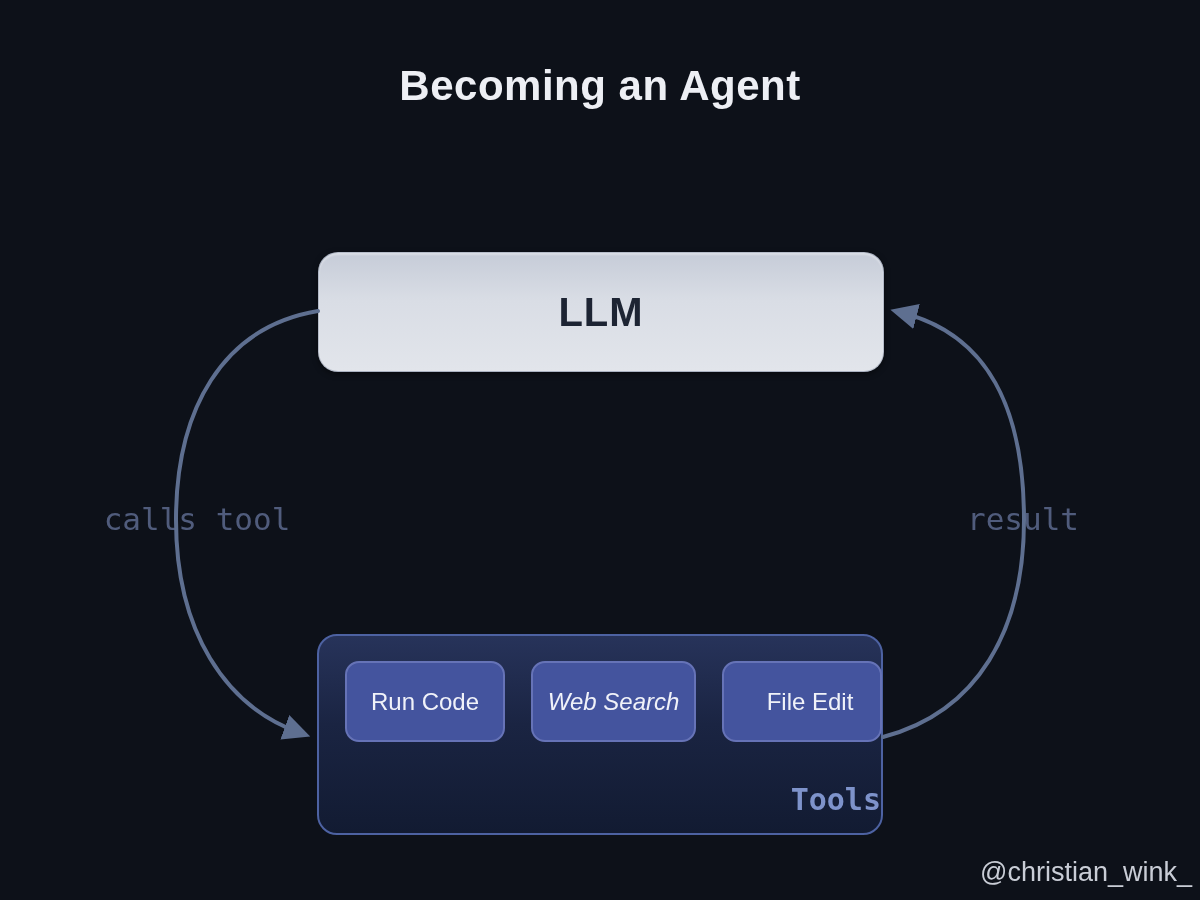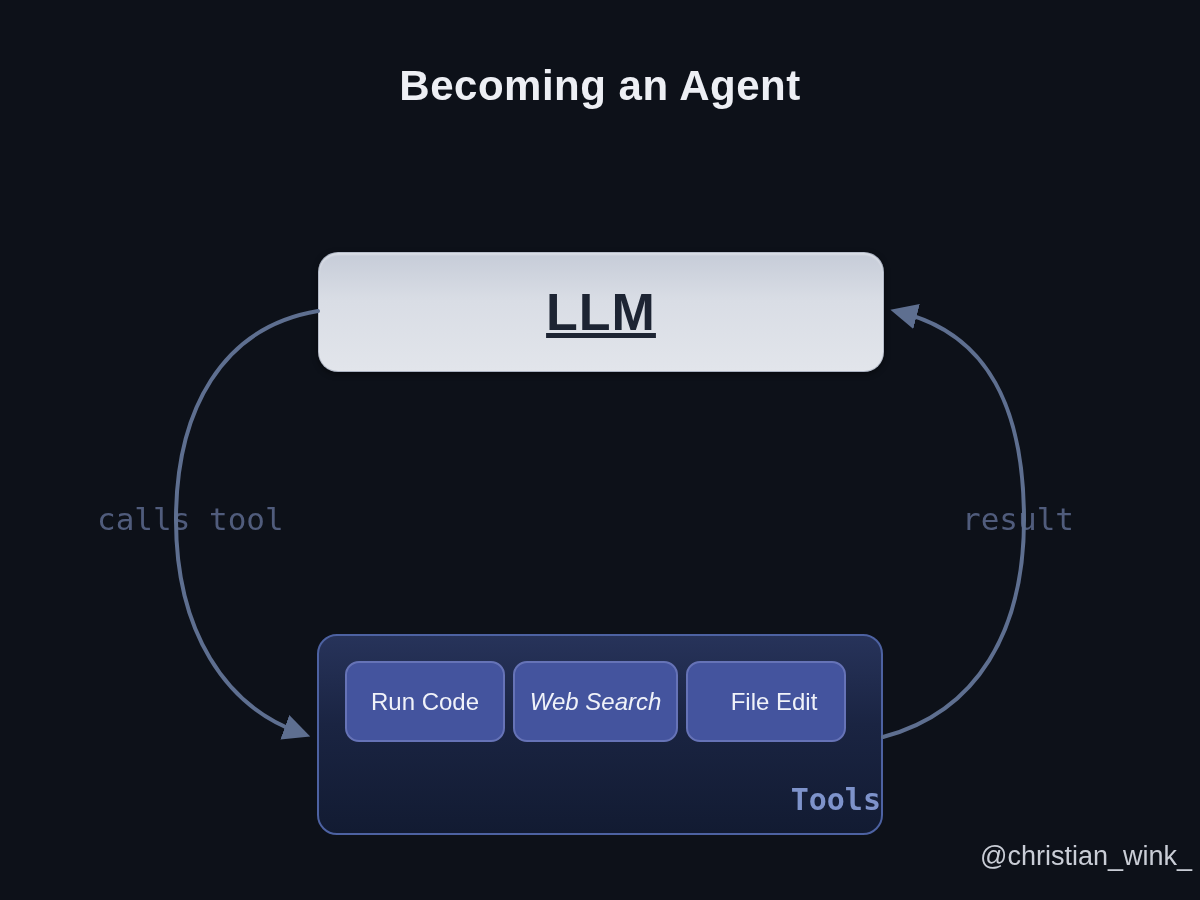--- a/index.html
+++ b/index.html
@@ -39,46 +39,45 @@
     background: linear-gradient(180deg, #c6ccd8 0%, #d9dde5 40%, #e2e5eb 100%);
     border: 1px solid rgba(148, 156, 174, 0.55);
     box-shadow: inset 0 2px 2px rgba(255,255,255,0.35), 0 2px 6px rgba(0,0,0,0.45);
     display: flex;
     align-items: center;
     justify-content: center;
     z-index: 2;
     box-sizing: border-box;
   }
   .llm-label {
-    font-size: 52px;
+    font-size: 40px;
     font-weight: 700;
     letter-spacing: 1px;
     color: #1d2433;
-    text-decoration: underline;
   }
   
   .tools-box {
     position: absolute;
     left: 317px;
     top: 634px;
     width: 566px;
     height: 201px;
     border-radius: 20px;
     background: linear-gradient(180deg, #27335a 0%, #1a2442 45%, #121b32 100%);
     border: 2px solid #4d62a2;
     box-sizing: border-box;
     z-index: 2;
   }
   .tool-chips {
     position: absolute;
     left: 26px;
     top: 25px;
     width: 580px;
     display: flex;
-    gap: 8px;
+    gap: 26px;
   }
   .tool-chip {
     height: 81px;
     border-radius: 14px;
     background: #44549e;
     border: 2px solid #6673b7;
     color: #f0f2f9;
     font-size: 24px;
     font-weight: 500;
     display: flex;
@@ -100,38 +99,39 @@
     font-weight: 700;
     color: #7e93cb;
   }
   
   .edge-label {
     position: absolute;
     font-family: "DejaVu Sans Mono", monospace;
     font-size: 31px;
     font-weight: 500;
     color: #505c7c;
+    text-align: center;
     z-index: 1;
   }
   .edge-label-left  { left: 97px;  top: 501px; width: 200px; }
   .edge-label-right { left: 962px; top: 501px; width: 122px; }
   
   .arrows {
     position: absolute;
     left: 0;
     top: 0;
     width: 1200px;
     height: 900px;
     z-index: 3;
     pointer-events: none;
   }
   .watermark {
     position: absolute;
     right: 8px;
-    bottom: 28px;
+    bottom: 12px;
     font-size: 27px;
     color: #c9cdd6;
     z-index: 1;
   }
 </style>
 </head>
 <body>
 
 <div class="canvas">
 

